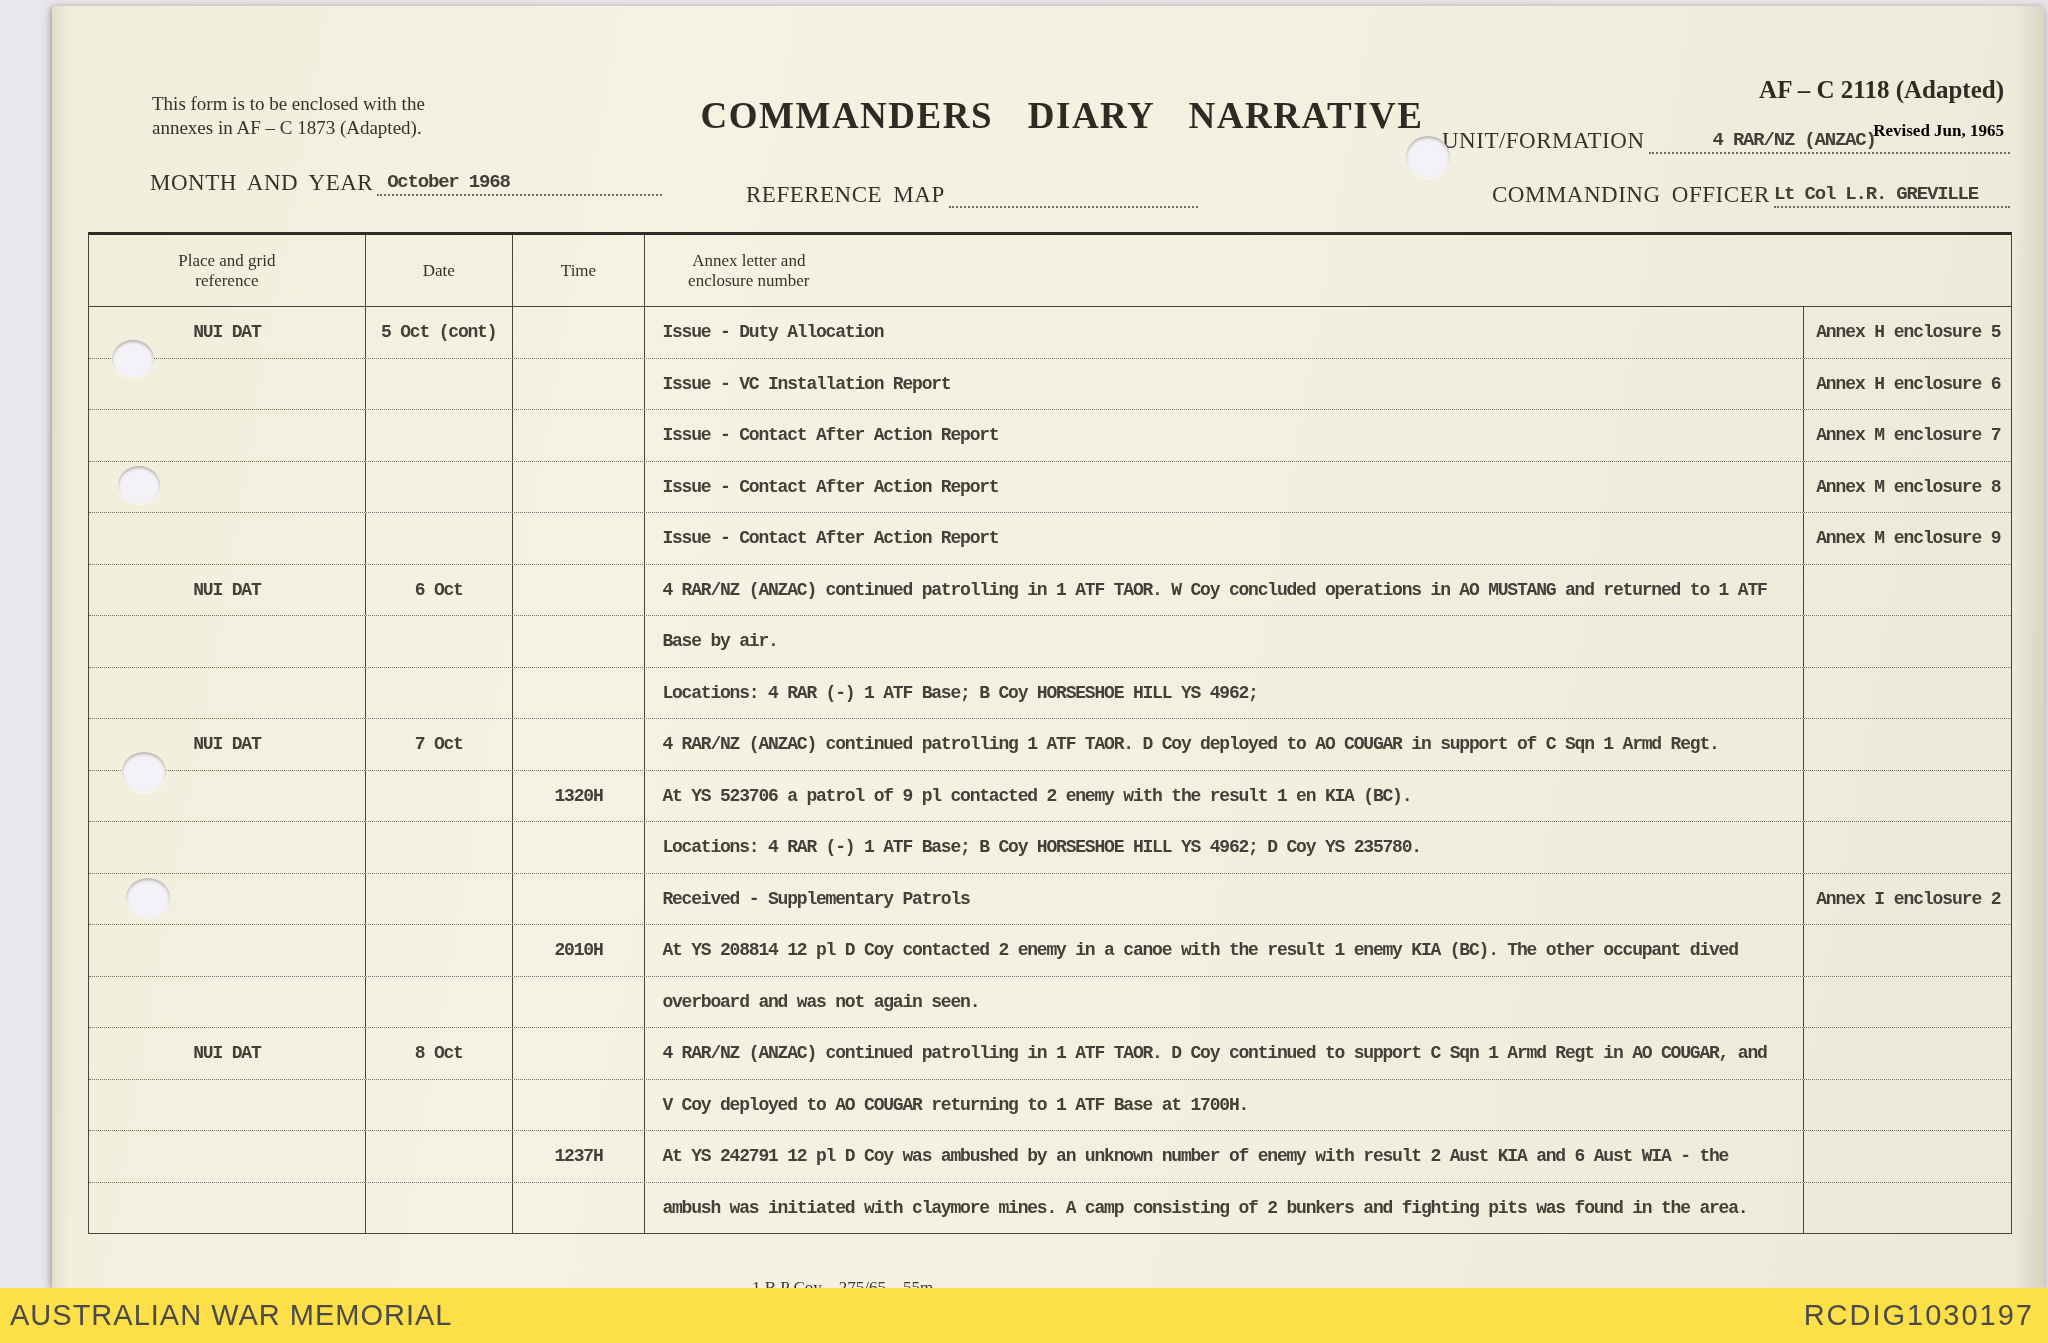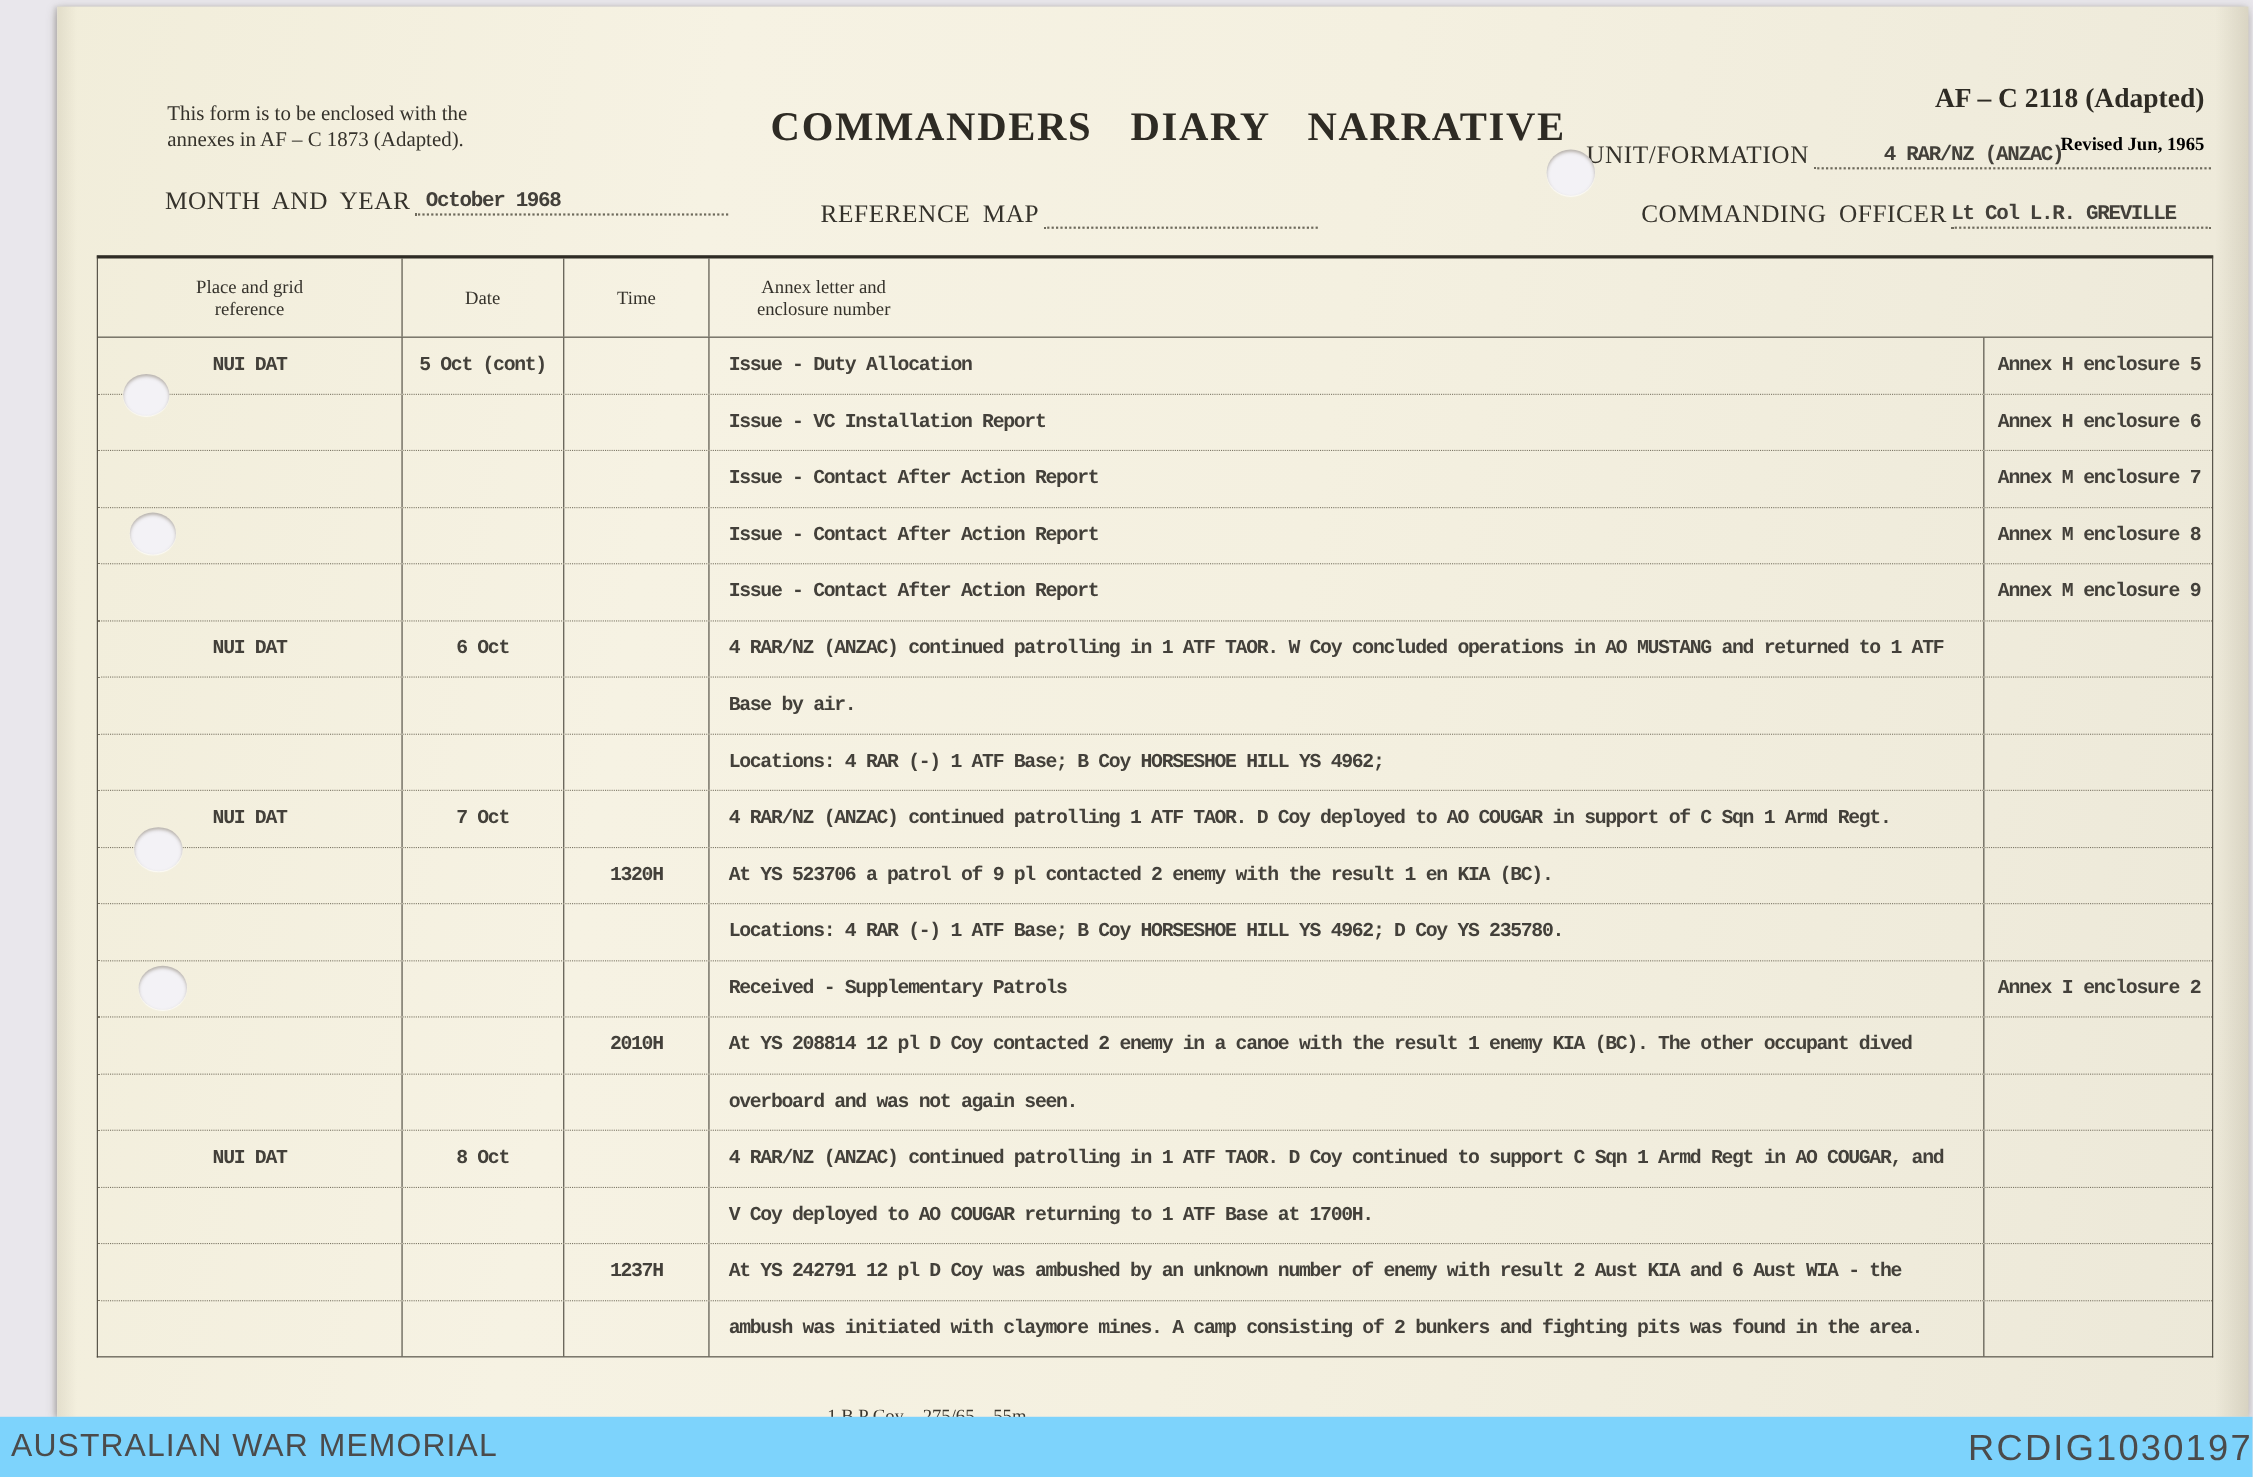--- a/index.html
+++ b/index.html
@@ -48,25 +48,25 @@
   .c-event{width:60.29%;padding-left:17px;border-right:1.2px solid #4a463c;}
   .c-annex{width:10.76%;padding-left:12px;}
   .hcell{font-size:17px;color:#35322b;text-align:center;line-height:20px;
          display:flex;align-items:center;justify-content:center;}
   .hcell div{max-width:160px;}
   .hcell.c-event div,{max-width:none;}
   .c-annex .tw{font-size:18px;letter-spacing:-1.1px;}
   
   .printcode{position:absolute;left:700px;top:1236px;font-size:17px;color:#3a362e;margin-top:36px;}
   
-  .awm-bar{position:absolute;left:0;bottom:0;width:2048px;height:55px;background:#7dd3fc;
+  .awm-bar{position:absolute;left:0;bottom:0;width:2048px;height:55px;background:#fde047;
            display:flex;justify-content:space-between;align-items:center;
            font-family:"Liberation Sans", sans-serif;font-weight:300;color:#4b4b4b;}
   .awm-bar .l{font-size:29px;letter-spacing:1px;margin-left:10px;}
-  .awm-bar .r{font-size:33px;letter-spacing:2px;}
+  .awm-bar .r{font-size:29px;letter-spacing:2px;margin-right:14px;}
 </style>
 </head>
 <body>
 
 <div class="stage">
 
   <div class="paper">
 
     <div class="note printed">
       <div>This form is to be enclosed with the</div>

